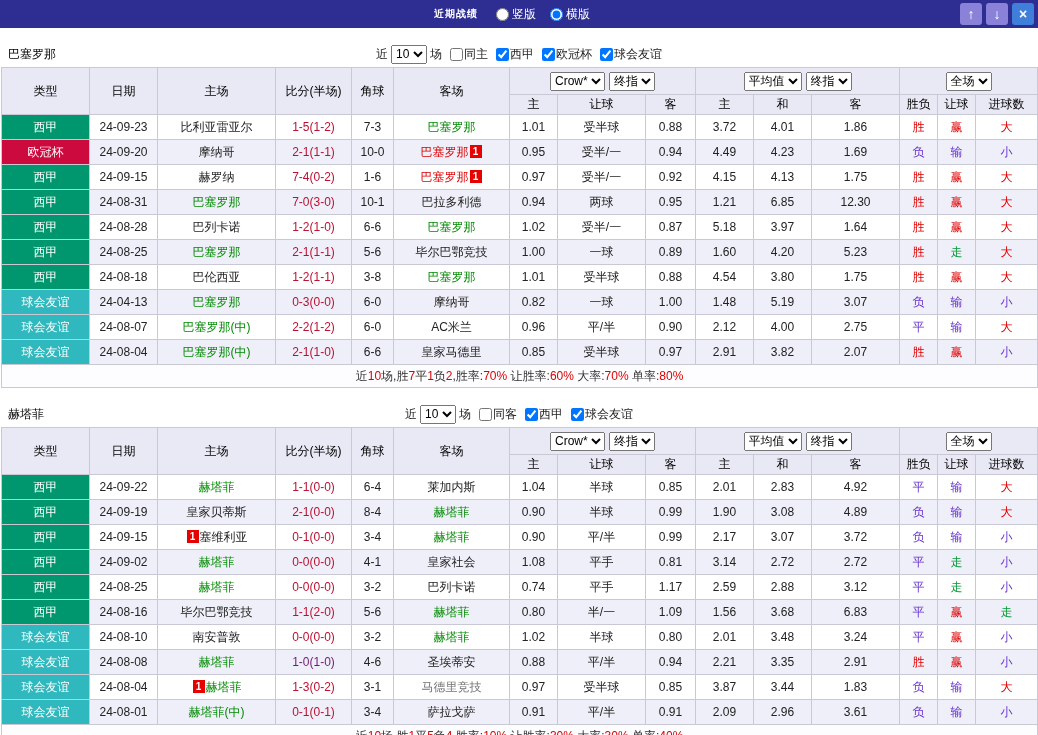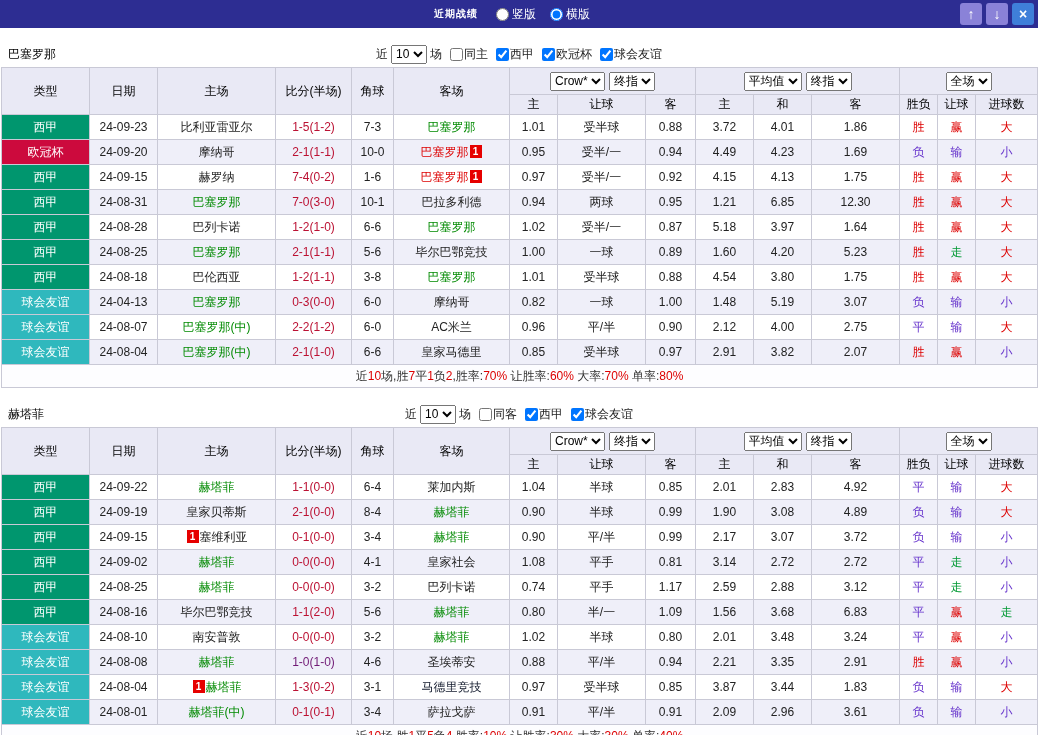--- a/index.html
+++ b/index.html
@@ -518,21 +518,21 @@
             <td style="color: rgb(221, 0, 0);">胜</td>
             <td style="color: rgb(221, 0, 0);">赢</td>
             <td style="color: rgb(102, 51, 204);">小</td>
           </tr>
           <tr>
             <td style="background: rgb(47, 184, 189); color: rgb(255, 255, 255);">球会友谊</td>
             <td>24-08-04</td>
             <td><span class="badge">1</span><span style="color: rgb(0, 138, 0);">赫塔菲</span></td>
             <td style="color: rgb(187, 17, 51);">1-3(0-2)</td>
             <td>3-1</td>
-            <td><span style="color: #0f172a;">马德里竞技</span></td>
+            <td><span style="color: #737373;">马德里竞技</span></td>
             <td>0.97</td>
             <td>受半球</td>
             <td>0.85</td>
             <td>3.87</td>
             <td>3.44</td>
             <td>1.83</td>
             <td style="color: rgb(102, 51, 204);">负</td>
             <td style="color: rgb(102, 51, 204);">输</td>
             <td style="color: rgb(221, 0, 0);">大</td>
           </tr>

